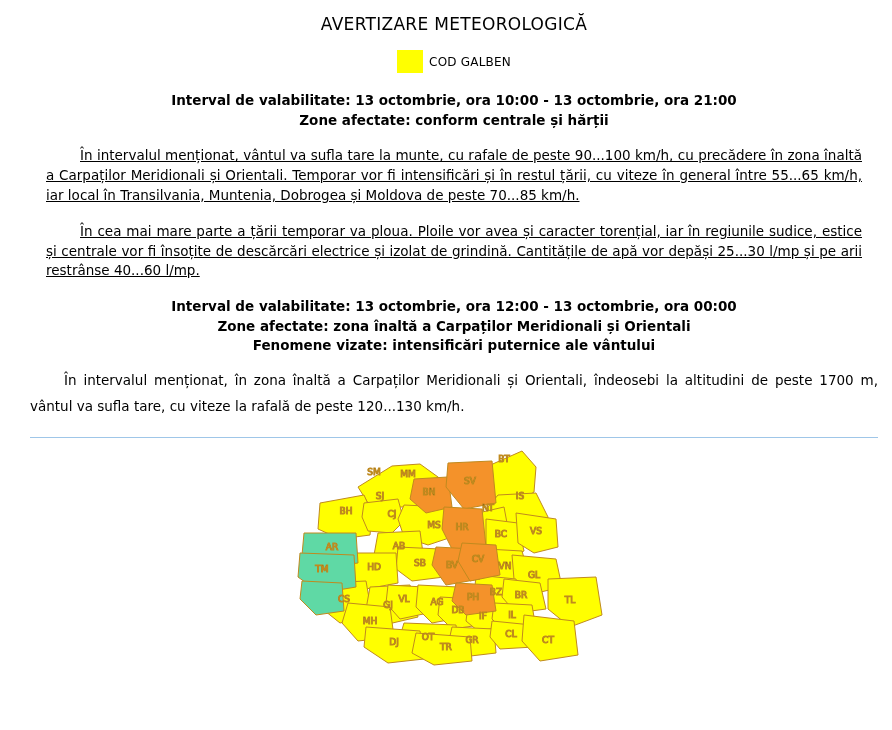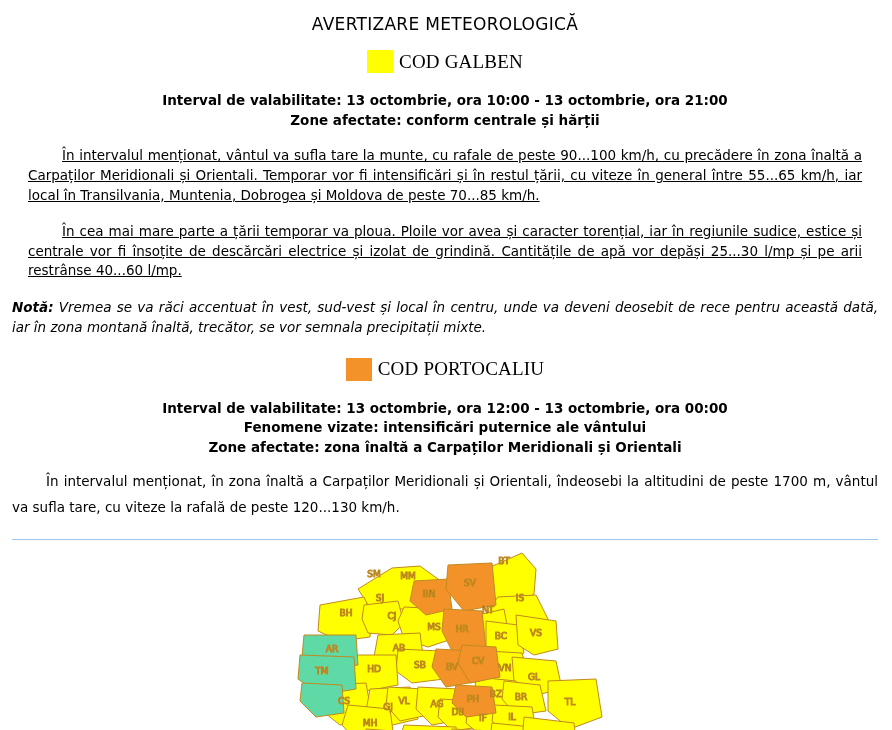--- a/index.html
+++ b/index.html
@@ -11,44 +11,43 @@
     height: 730px;
     background: #ffffff;
     font-family: "DejaVu Sans", "Liberation Sans", sans-serif;
     color: #000000;
     overflow: hidden;
     position: relative;
   }
   .page {
     width: 892px;
     box-sizing: border-box;
-    padding: 10px 14px 0 12px;
+    padding: 10px 14px 0 30px;
   }
   .doc-title {
     text-align: center;
     font-size: 17px;
     letter-spacing: 0.3px;
     margin: 4px 0 16px 0;
   }
   .code-header {
     display: flex;
     align-items: center;
     justify-content: center;
     gap: 6px;
     margin: 6px 0 18px 0;
   }
   .swatch {
     width: 26px;
     height: 23px;
     display: inline-block;
   }
   .code-label {
-    font-size: 19px;
+    font-size: 12px;
     letter-spacing: 0.2px;
-    font-family: Liberation Serif, serif;
   }
   .meta {
     text-align: center;
     font-weight: bold;
     font-size: 13.5px;
     line-height: 1.45;
     margin: 16px 0 12px 0;
   }
   .para {
     font-size: 13.5px;
@@ -124,31 +123,26 @@
   <div class="meta">
     <div>Interval de valabilitate: 13 octombrie, ora 10:00 - 13 octombrie, ora 21:00</div>
     <div>Zone afectate: conform centrale și hărții</div>
   </div>
 
   <div class="para-block">
     <p class="para">În intervalul menționat, vântul va sufla tare la munte, cu rafale de peste 90...100 km/h, cu precădere în zona înaltă a Carpaților Meridionali și Orientali. Temporar vor fi intensificări și în restul țării, cu viteze în general între 55...65 km/h, iar local în Transilvania, Muntenia, Dobrogea și Moldova de peste 70...85 km/h.</p>
     <p class="para cont">În cea mai mare parte a țării temporar va ploua. Ploile vor avea și caracter torențial, iar în regiunile sudice, estice și centrale vor fi însoțite de descărcări electrice și izolat de grindină. Cantitățile de apă vor depăși 25...30 l/mp și pe arii restrânse 40...60 l/mp.</p>
   </div>
 
-  <p class="note"><b>Notă:</b><span> Vremea se va răci accentuat în vest, sud-vest și local în centru, unde va deveni deosebit de rece pentru această dată, iar în zona montană înaltă, trecător, se vor semnala precipitații mixte.</span></p>
-
-  <div class="code-header" style="margin-top:20px">
-    <span class="swatch" style="background:#f4922a"></span>
-    <span class="code-label">COD PORTOCALIU</span>
-  </div>
+
 
   <div class="meta">
     <div>Interval de valabilitate: 13 octombrie, ora 12:00 - 13 octombrie, ora 00:00</div>
+    <div>Zone afectate: zona înaltă a Carpaților Meridionali și Orientali</div>
     <div>Fenomene vizate: intensificări puternice ale vântului</div>
-    <div>Zone afectate: zona înaltă a Carpaților Meridionali și Orientali</div>
   </div>
 
   <p class="sec2-para">În intervalul menționat, în zona înaltă a Carpaților Meridionali și Orientali, îndeosebi la altitudini de peste 1700 m, vântul va sufla tare, cu viteze la rafală de peste 120...130 km/h.</p>
 
   <hr class="divider">
 </div>
 
 <div class="map-wrap">
   <svg class="map-svg" width="892" height="230" viewBox="0 0 892 230">
     <g transform="translate(0,-495)" stroke="#c08a1e" stroke-width="1">

